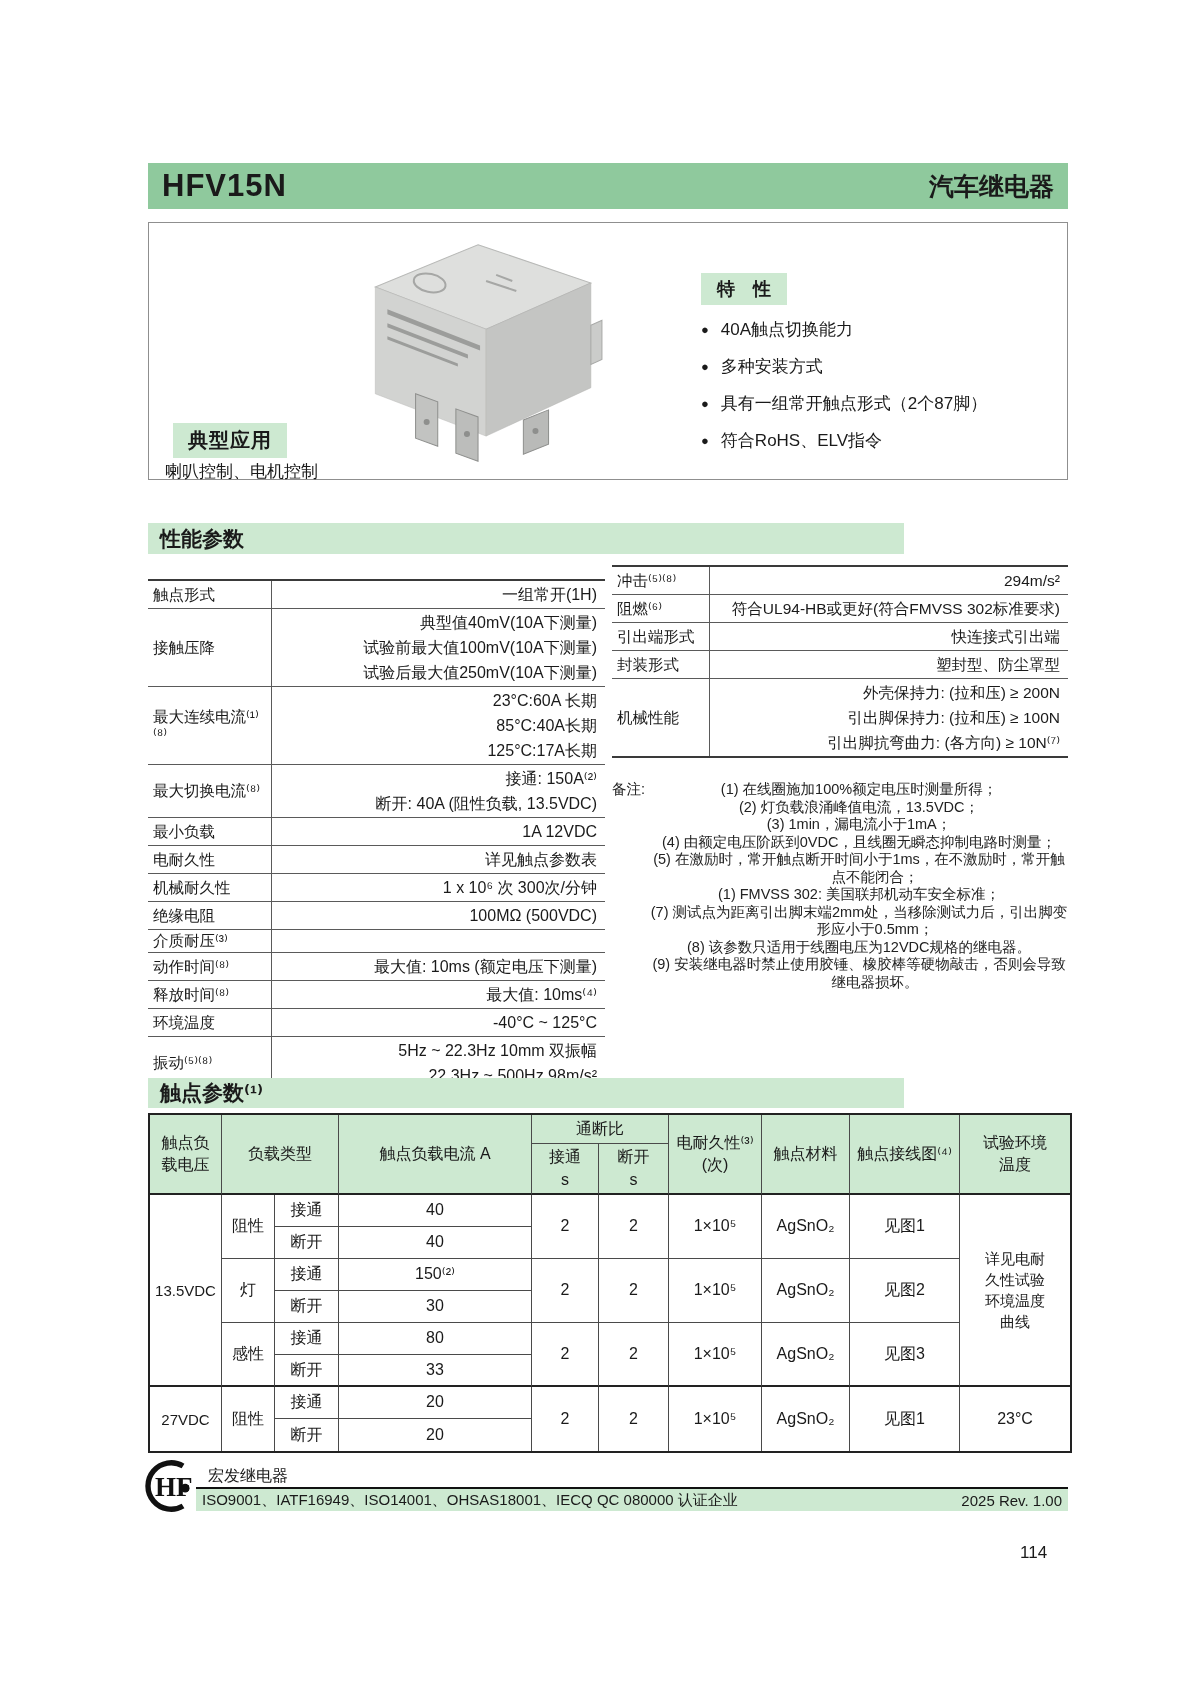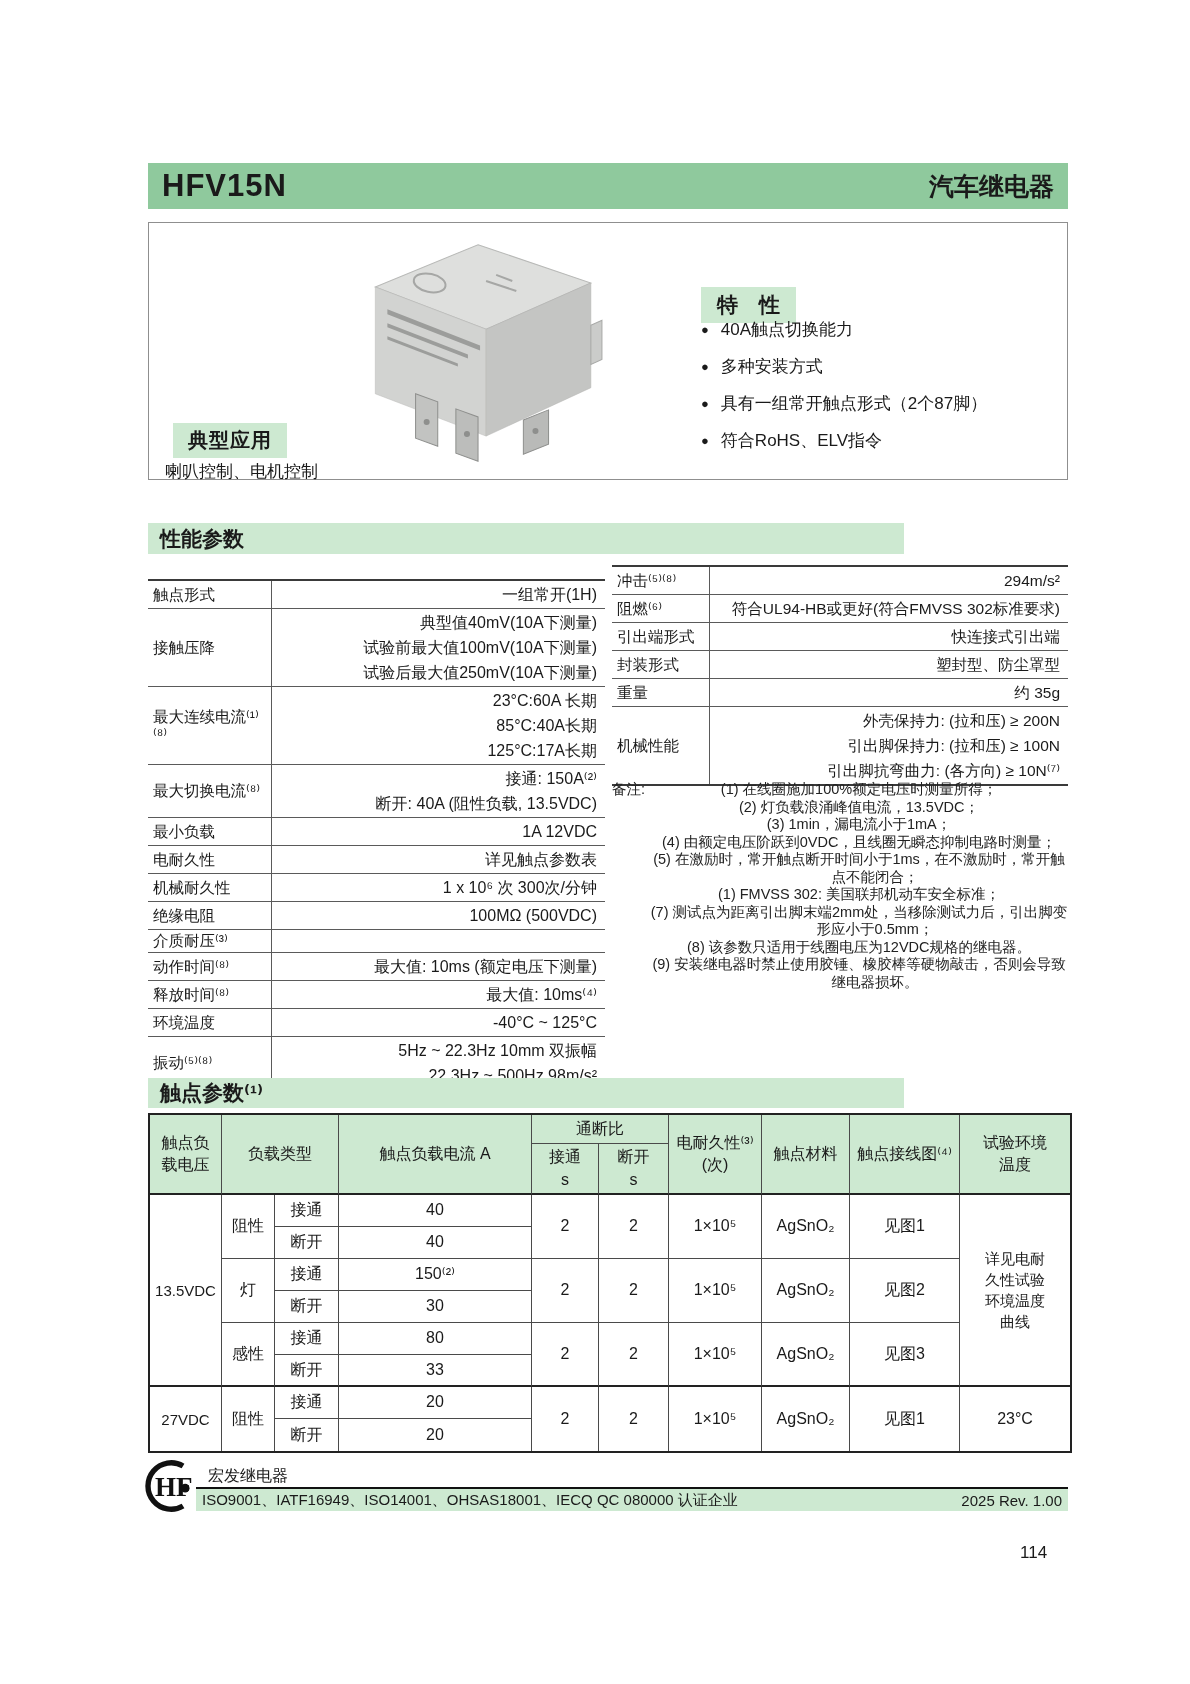--- a/index.html
+++ b/index.html
@@ -15,22 +15,22 @@
   .hdr { position:absolute; left:148px; top:163px; width:920px; height:46px;
     background:var(--hg); display:flex; justify-content:space-between; align-items:center;
     padding:0 14px; }
   .model { font-size:31px; font-weight:bold; letter-spacing:1px; }
   .cat { font-size:25px; font-weight:bold; }
 
   
   .pbox { position:absolute; left:148px; top:222px; width:920px; height:258px;
     border:1px solid #8f8f8f; background:#fff; }
   .relay { position:absolute; left:188px; top:12px; width:272px; height:240px; }
-  .feat-title { position:absolute; left:552px; top:64px; background:var(--lg);
-    font-size:21px; font-weight:bold; padding:4px 16px; }
+  .feat-title { position:absolute; left:552px; top:50px; background:var(--lg);
+    font-size:18px; font-weight:bold; padding:4px 16px; }
   .feat-list { position:absolute; left:552px; top:88px; width:350px; }
   .feat-item { display:flex; align-items:center; height:37px; font-size:17px; }
   .bullet { font-size:13px; margin-right:12px; }
   .apps-title { position:absolute; left:24px; top:200px; background:var(--lg);
     font-size:20px; font-weight:bold; padding:4px 15px; letter-spacing:1px; }
   .apps-text { position:absolute; left:16px; top:237px; font-size:17px; }
 
   
   .sec-bar { position:absolute; left:148px; width:756px; background:var(--lg);
     font-weight:bold; font-size:21px; height:31px; line-height:31px; padding-left:12px; }
@@ -208,24 +208,20 @@
       </div>
     <div class="prow">
         <div class="plabel">引出端形式</div>
         <div class="pvalue">快连接式引出端</div>
       </div>
     <div class="prow">
         <div class="plabel">封装形式</div>
         <div class="pvalue">塑封型、防尘罩型</div>
       </div>
     <div class="prow">
-        <div class="plabel">重量</div>
-        <div class="pvalue">约 35g</div>
-      </div>
-    <div class="prow">
         <div class="plabel">机械性能</div>
         <div class="pvalue">外壳保持力: (拉和压) ≥ 200N
 引出脚保持力: (拉和压) ≥ 100N
 引出脚抗弯曲力: (各方向) ≥ 10N⁽⁷⁾</div>
       </div>
   </div>
 
   <div class="notes">
     <span class="notes-label">备注:</span>
     <div class="note">(1) 在线圈施加100%额定电压时测量所得；</div>

